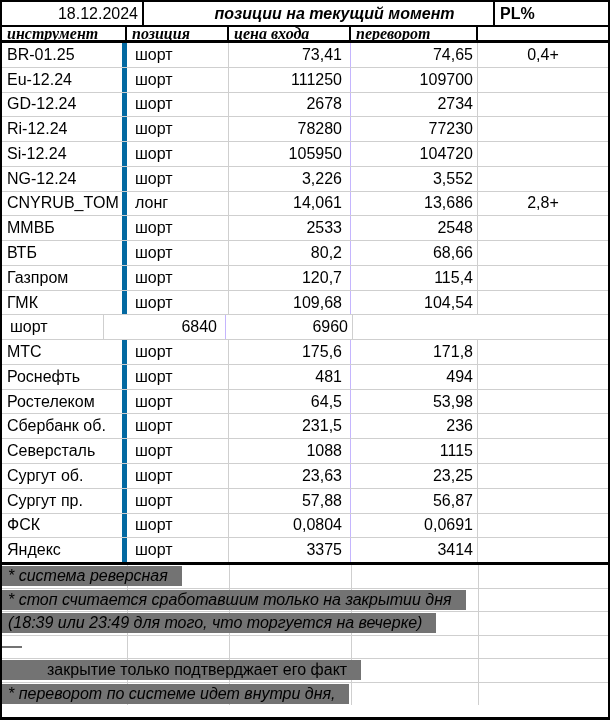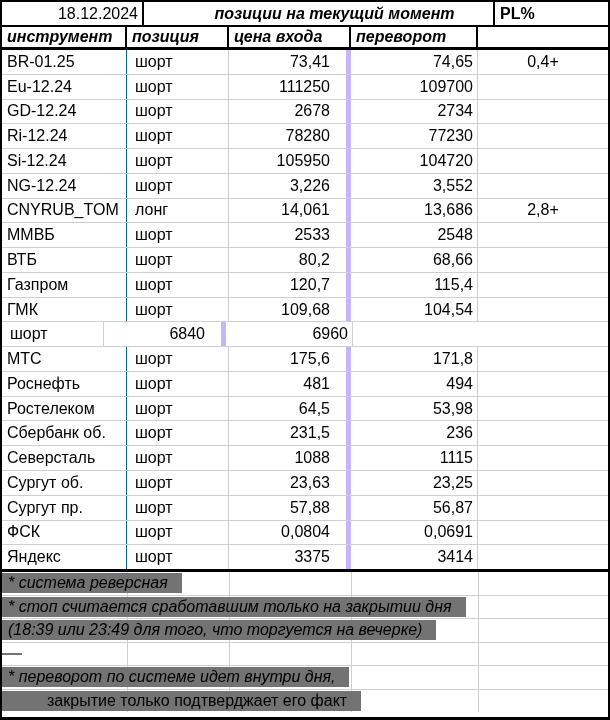--- a/index.html
+++ b/index.html
@@ -23,36 +23,36 @@
   }
   .hrow1 .cBD {
     width:351px; border-right:2px solid #000;
     display:flex; align-items:center; justify-content:center;
     font-weight:bold; font-style:italic; font-size:16px;padding-left:32px;
   }
   .hrow1 .cE {
     flex:1; display:flex; align-items:center;
     padding-left:5px; font-weight:bold;
   }
-  .hrow2 { display:flex; height:23px; border-bottom:3px solid #000;
-           font-weight:bold; font-style:italic; }
+  .hrow2 { display:flex; height:16px; border-bottom:3px solid #000;
+           font-weight:bold; font-style:italic;font-family:Liberation Serif, serif; }
   .hrow2 > div { display:flex; align-items:center; padding-left:5px; }
   .hrow2 .cA { width:125px; border-right:2px solid #000; }
   .hrow2 .cB { width:102px; border-right:2px solid #000; }
   .hrow2 .cC { width:122px; border-right:2px solid #000; }
   .hrow2 .cD { width:127px; border-right:2px solid #000; }
   .hrow2 .cE { flex:1; }
   
   .data { display:flex; flex-direction:column; height:519px; }
   .drow { flex:1; display:flex; border-bottom:1px solid #cfcfcf; }
   .drow:last-child { border-bottom:none; }
   .drow > div { display:flex; align-items:center; overflow:hidden; white-space:nowrap; }
-  .drow .cA { width:125px; border-right:1px solid #0369a1; padding-left:5px; }
+  .drow .cA { width:125px; border-right:5px solid #0369a1; padding-left:5px; }
   .drow .cB { width:102px; border-right:1px solid #cfcfcf; padding-left:8px; }
-  .drow .cC { width:122px; border-right:5px solid #c4b5fd; justify-content:flex-end; padding-right:16px; }
+  .drow .cC { width:122px; border-right:1px solid #c4b5fd; justify-content:flex-end; padding-right:8px; }
   .drow .cD { width:127px; border-right:1px solid #cfcfcf; justify-content:flex-end; padding-right:4px; }
   .drow .cE { flex:1; justify-content:center; }
   .thicksep { height:3px; background:#000; }
   
   .notes { display:flex; flex-direction:column; height:140px; }
   .nrow { flex:1; position:relative; display:flex; align-items:center;
           border-bottom:1px solid #cfcfcf; font-style:italic; }
   .nrow:last-child { border-bottom:none; }
   .nrow .vline { position:absolute; top:0; bottom:0; width:1px;
                  background:#cfcfcf; z-index:0; }
@@ -253,29 +253,29 @@
         <i class="vline" style="left: 476px;"></i>
         <span class="ntext">(18:39 или 23:49 для того, что торгуется на вечерке)</span>
       </div>
       <div class="nrow">
         <i class="vline" style="left: 125px;"></i>
         <i class="vline" style="left: 227px;"></i>
         <i class="vline" style="left: 349px;"></i>
         <i class="vline" style="left: 476px;"></i>
         <span class="ntext"></span>
       </div>
+      <div class="nrow upright indent">
+        <i class="vline" style="left: 125px;"></i>
+        <i class="vline" style="left: 227px;"></i>
+        <i class="vline" style="left: 349px;"></i>
+        <i class="vline" style="left: 476px;"></i>
+        <span class="ntext">закрытие только подтверджает его факт</span>
+      </div>
       <div class="nrow">
         <i class="vline" style="left: 125px;"></i>
         <i class="vline" style="left: 227px;"></i>
         <i class="vline" style="left: 349px;"></i>
         <i class="vline" style="left: 476px;"></i>
         <span class="ntext">* переворот по системе идет внутри дня,</span>
       </div>
-      <div class="nrow upright indent">
-        <i class="vline" style="left: 125px;"></i>
-        <i class="vline" style="left: 227px;"></i>
-        <i class="vline" style="left: 349px;"></i>
-        <i class="vline" style="left: 476px;"></i>
-        <span class="ntext">закрытие только подтверджает его факт</span>
-      </div>
     </div>
 
 </div>
 
 </body></html>

